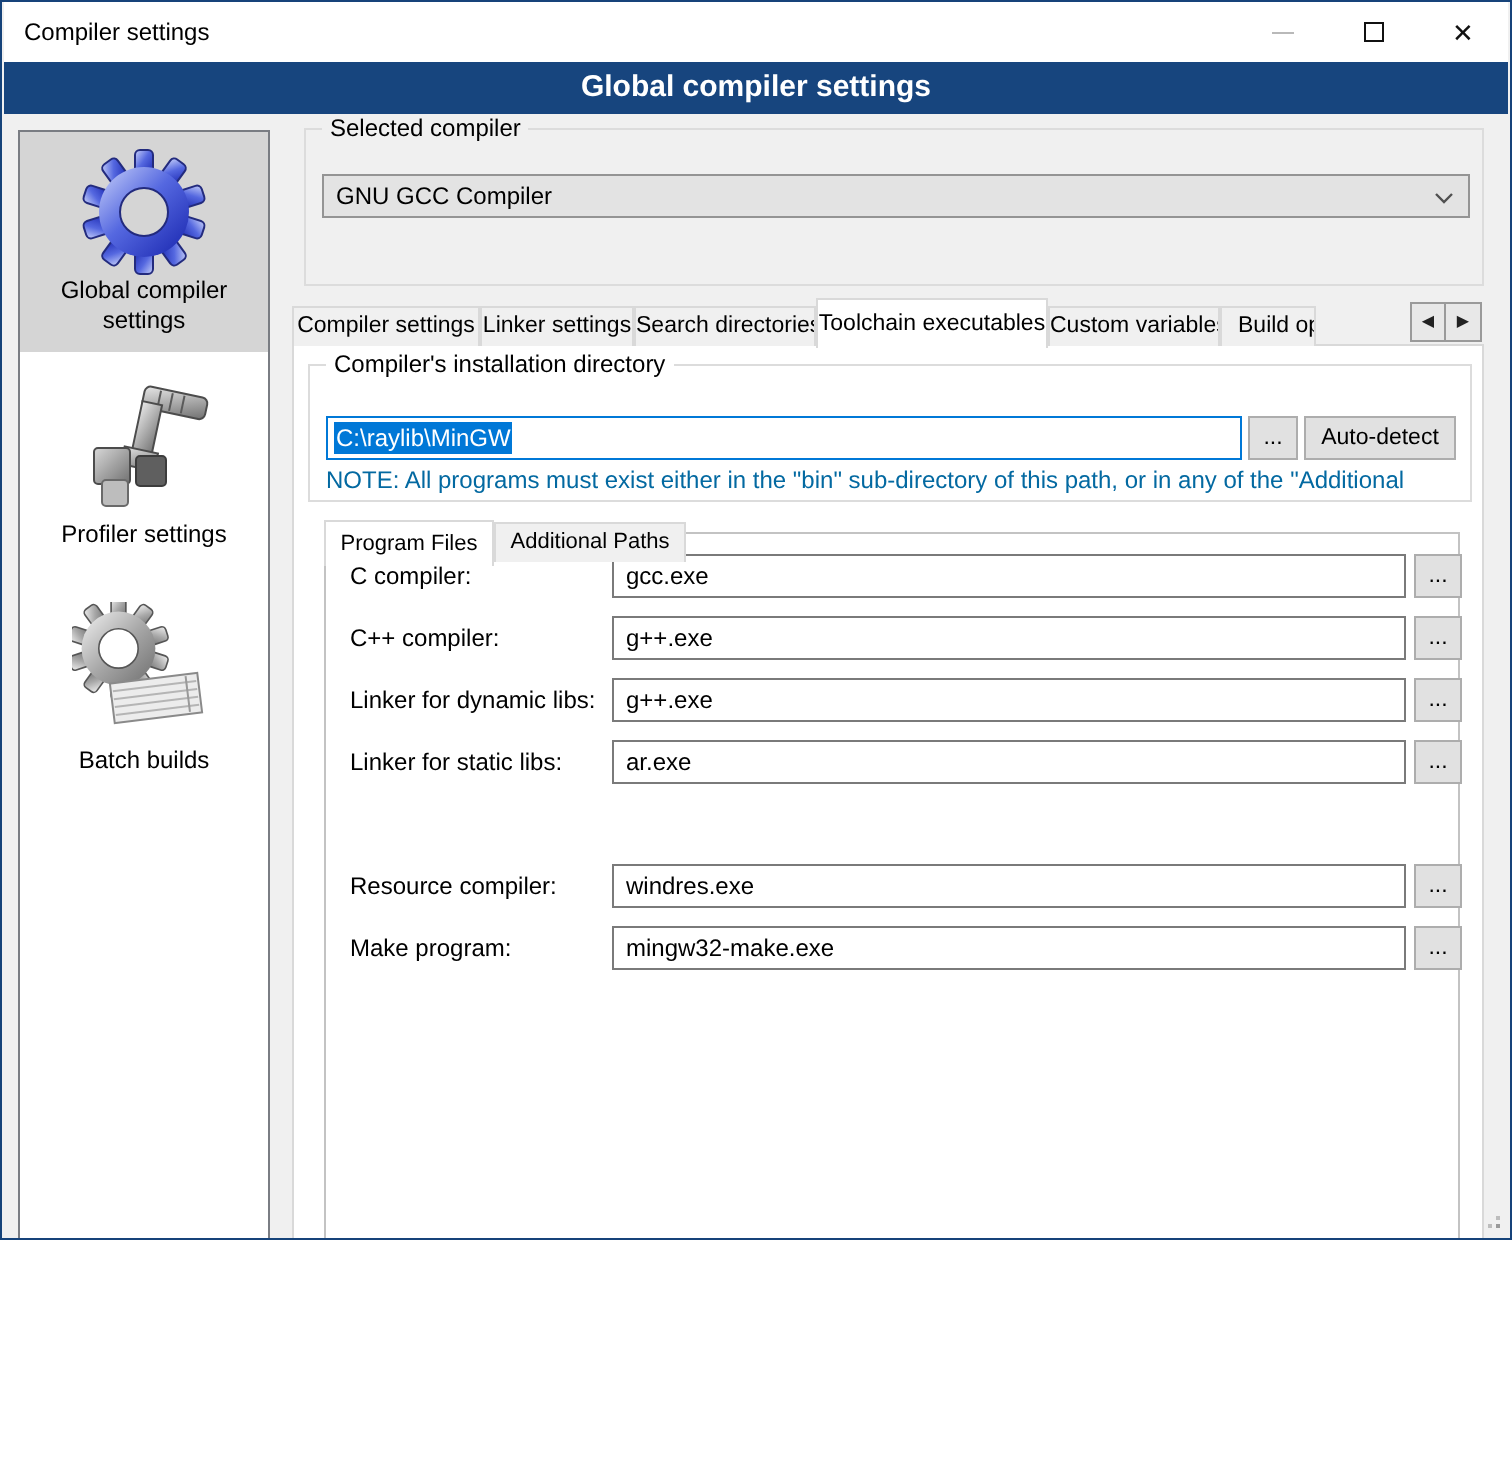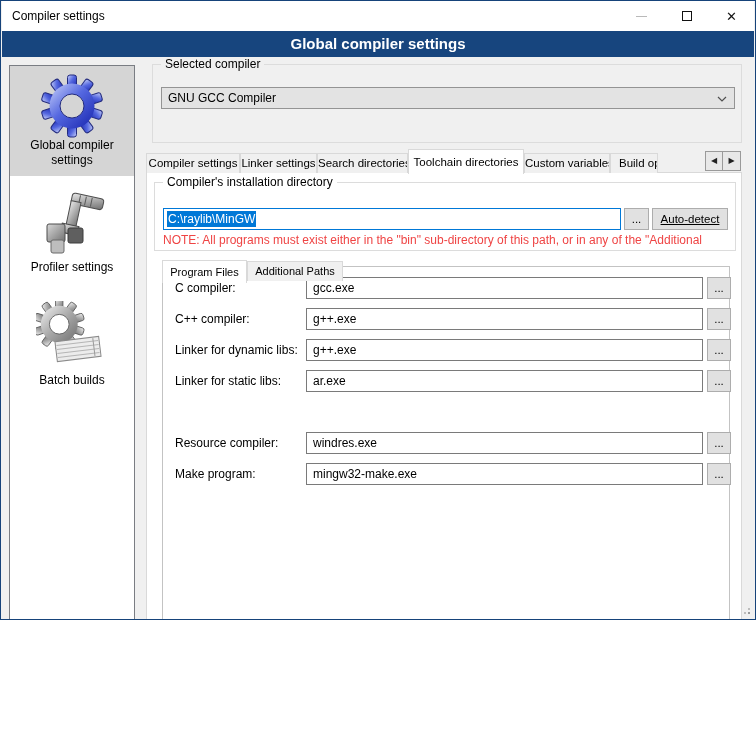--- a/index.html
+++ b/index.html
@@ -78,22 +78,22 @@
   
   .tabpage { position:absolute; left:144px; top:115px; width:596px; height:515px;
              background:#fff; border:1px solid #D9D9D9; z-index:2; }
 
   
   .gb2 { left:7px; top:9px; width:582px; height:69px;padding-left:32px; }
   .path-input { position:absolute; left:8px; top:25px; width:458px; height:22px; background:#fff;
                 border:1px solid #0078D7; line-height:20px; padding-left:3px; overflow:hidden; white-space:nowrap; }
   .path-sel { background:#0078D7; color:#fff; padding:1px 1px; }
   .b-browse-path { position:absolute; left:469px; top:25px; width:25px; }
-  .b-autodetect { position:absolute; left:497px; top:25px; width:76px;text-decoration:underline; }
-  .note { position:absolute; left:8px; top:50px; right:3px; color:#ef4444; white-space:nowrap; overflow:hidden; }
+  .b-autodetect { position:absolute; left:497px; top:25px; width:76px; }
+  .note { position:absolute; left:8px; top:50px; right:3px; color:#0369a1; white-space:nowrap; overflow:hidden; }
 
   
   .tabs2 { position:absolute; left:15px; top:87px; height:23px; display:flex; align-items:flex-end; z-index:3; }
   .tab2 { height:20px; margin-bottom:2px; background:#F0F0F0; border:1px solid #D9D9D9; border-bottom:none;
           font-size:11px; line-height:19px; text-align:center; white-space:nowrap; overflow:hidden; flex:none; }
   .tab2.active { height:23px; margin-bottom:0; background:#fff; line-height:22px; }
   .tabpage2 { position:absolute; left:15px; top:93px; width:568px; height:392px;
               background:#fff; border:1px solid #C3C3C3; z-index:2; }
 
   
@@ -233,21 +233,21 @@
         <svg class="chev" width="10" height="6" viewBox="0 0 10 6">
           <path d="M1 1 L5 5 L9 1" stroke="#505050" stroke-width="1.2" fill="none"></path>
         </svg>
       </div>
     </div>
 
     <div class="tabs">
       <div class="tab" style="width:94px">Compiler settings</div>
       <div class="tab" style="width:77px">Linker settings</div>
       <div class="tab" style="width:91px">Search directories</div>
-      <div class="tab active" style="width:116px">Toolchain directories</div>
+      <div class="tab active" style="width:116px">Toolchain executables</div>
       <div class="tab" style="width:86px">Custom variables</div>
       <div class="tab" style="width:48px; text-align:left; padding-left:8px">Build options</div>
     </div>
     <div class="tab-arrows">
       <div class="tab-arrow">◀</div>
       <div class="tab-arrow">▶</div>
     </div>
 
     <div class="tabpage">
 

